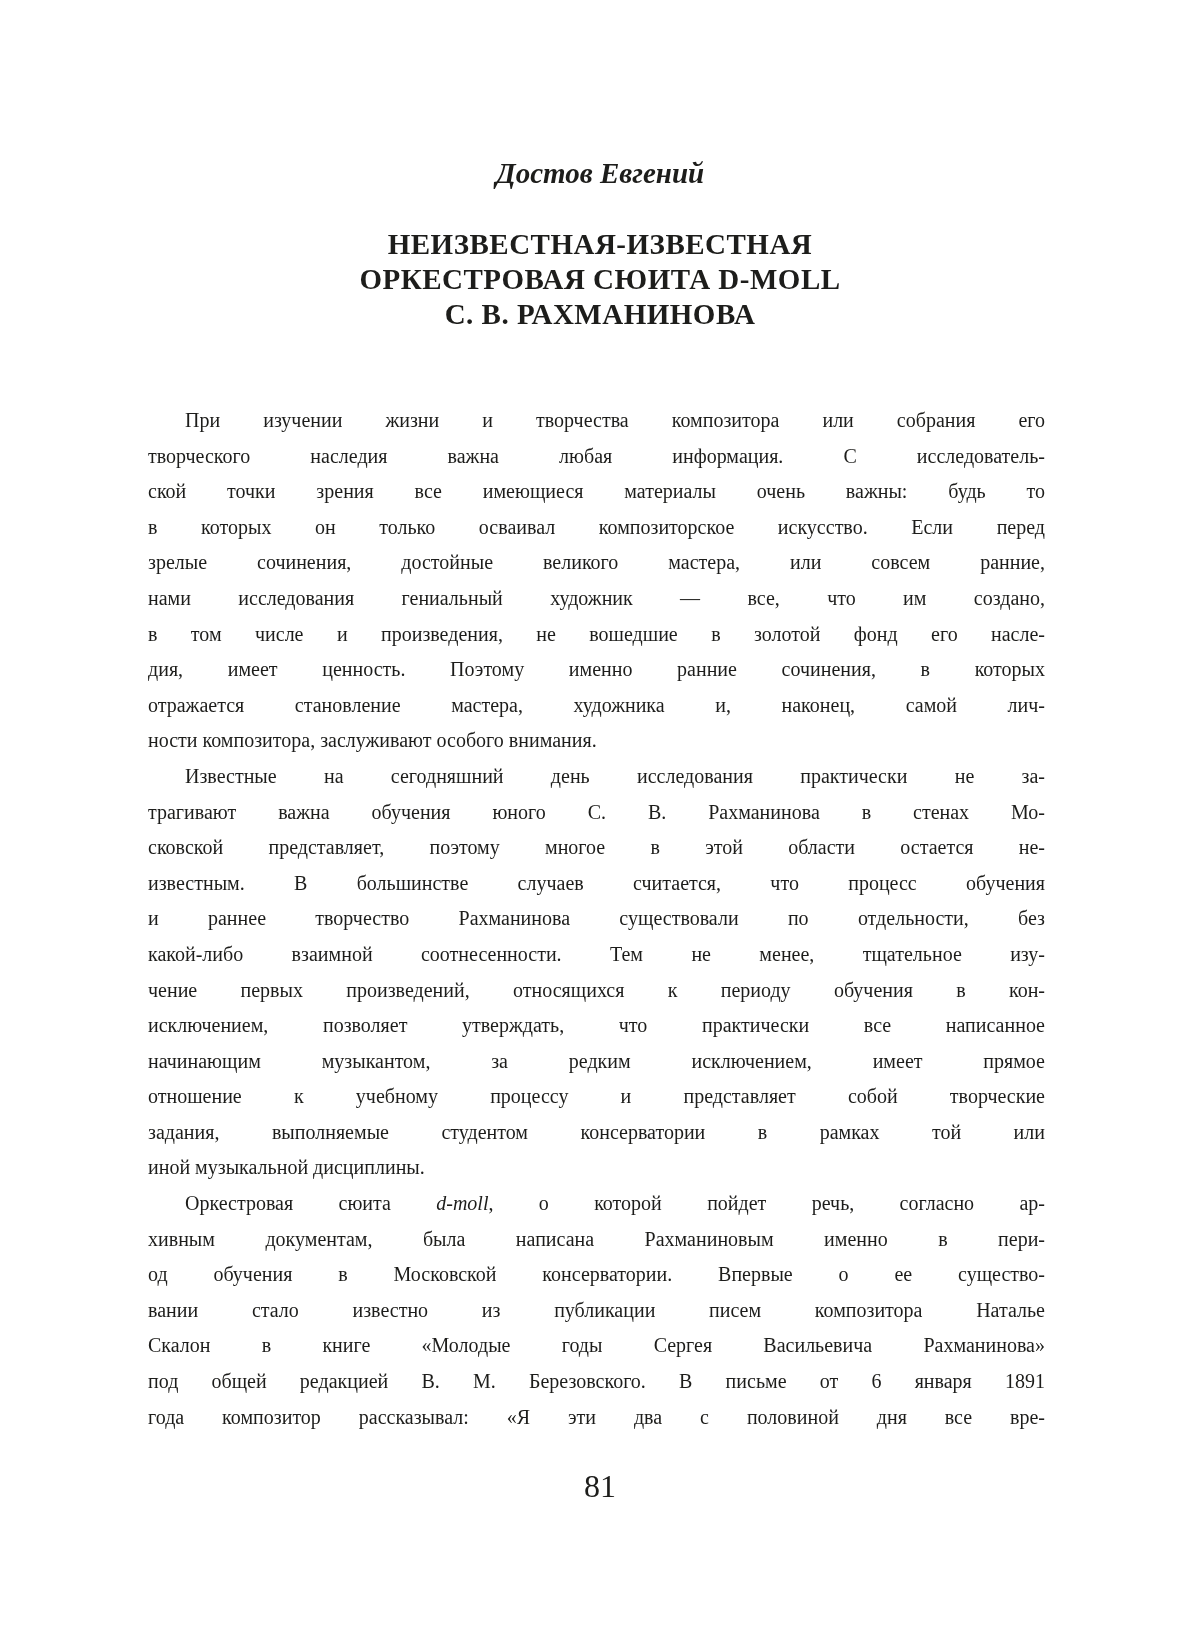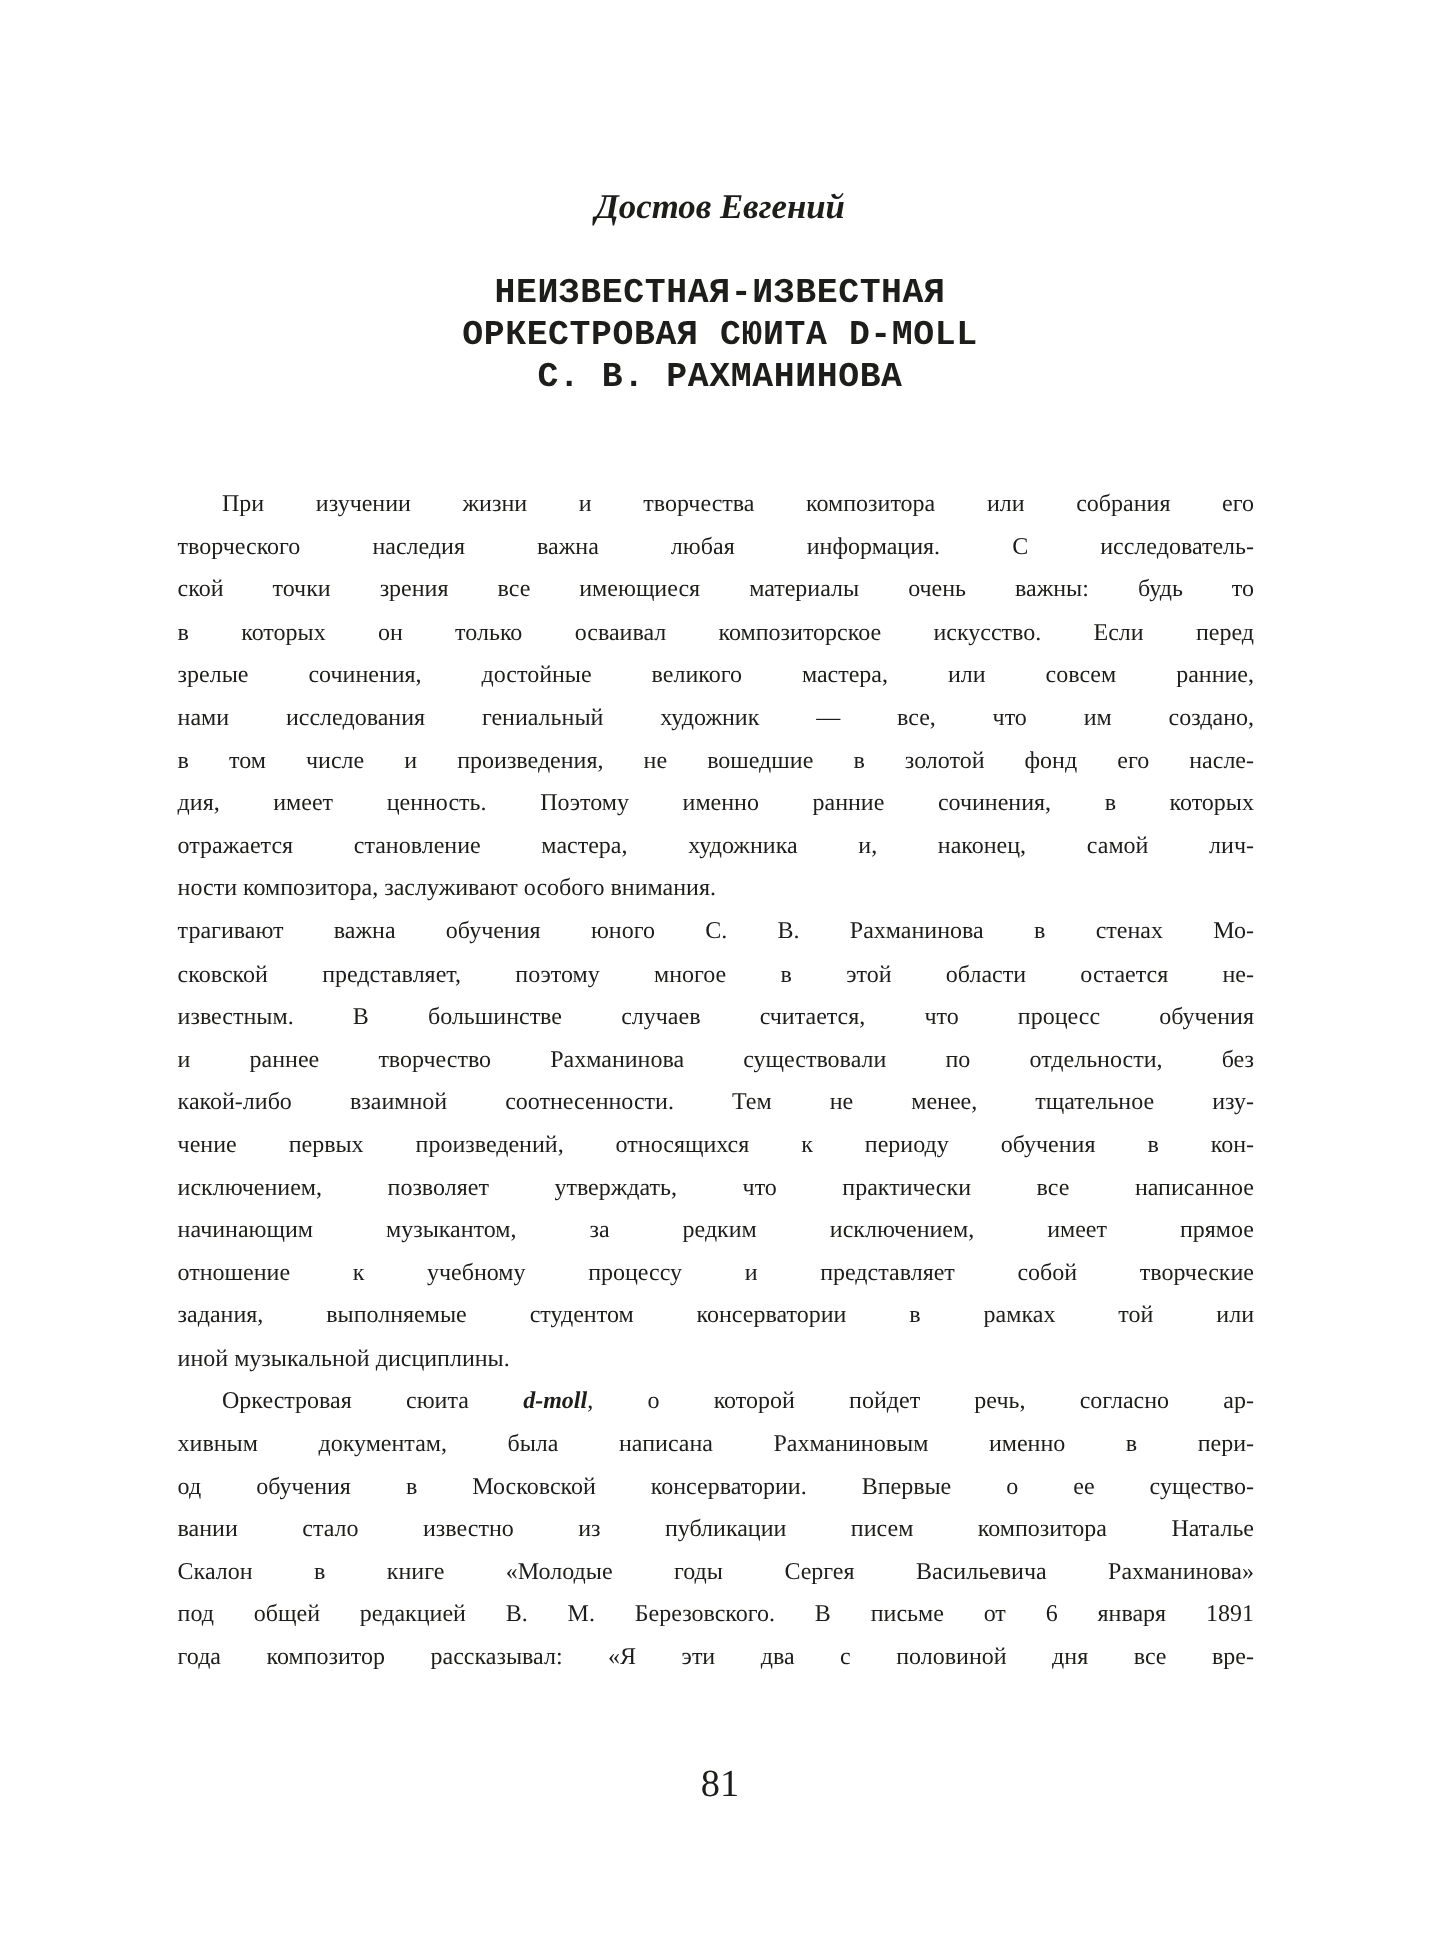--- a/index.html
+++ b/index.html
@@ -25,40 +25,40 @@
     font-style: italic;
   }
   .title {
     margin: 36px 0 0 0;
     text-align: center;
     font-size: 29px;
     line-height: 35px;
     font-weight: bold;
     letter-spacing: 0.5px;
   }
-  .title-line { display: block; font-family: Liberation Mono, monospace; }
+  .title-line { display: block; }
   .body-text {
     margin: 71px 18px 0 148px;
     width: 897px;
     font-size: 20px;
     line-height: 35.6px;
   }
   .paragraph { margin: 0; }
   .text-line {
     white-space: nowrap;
     text-align: justify;
     text-align-last: justify;
     text-justify: inter-word;
   }
   .text-line.first { text-indent: 37px; }
   .text-line.no-justify {
     text-align: left;
     text-align-last: left;
   }
-  .italic { font-style: italic; font-weight: bold; }
+  .italic { font-style: italic; }
   .page-number {
     position: absolute;
     top: 1468px;
     left: 0;
     width: 100%;
     text-align: center;
     font-size: 32px;
     line-height: 36px;
   }
 </style>
@@ -81,20 +81,21 @@
         <div class="text-line">ской точки зрения все имеющиеся материалы очень важны: будь то</div>
         <div class="text-line">в которых он только осваивал композиторское искусство. Если перед</div>
         <div class="text-line">зрелые сочинения, достойные великого мастера, или совсем ранние,</div>
         <div class="text-line">нами исследования гениальный художник — все, что им создано,</div>
         <div class="text-line">в том числе и произведения, не вошедшие в золотой фонд его насле-</div>
         <div class="text-line">дия, имеет ценность. Поэтому именно ранние сочинения, в которых</div>
         <div class="text-line">отражается становление мастера, художника и, наконец, самой лич-</div>
         <div class="text-line no-justify">ности композитора, заслуживают особого внимания.</div>
       </div>
       <div class="paragraph">
+        <div class="text-line first">Известные на сегодняшний день исследования практически не за-</div>
         <div class="text-line">трагивают важна обучения юного С. В. Рахманинова в стенах Мо-</div>
         <div class="text-line">сковской представляет, поэтому многое в этой области остается не-</div>
         <div class="text-line">известным. В большинстве случаев считается, что процесс обучения</div>
         <div class="text-line">и раннее творчество Рахманинова существовали по отдельности, без</div>
         <div class="text-line">какой-либо взаимной соотнесенности. Тем не менее, тщательное изу-</div>
         <div class="text-line">чение первых произведений, относящихся к периоду обучения в кон-</div>
         <div class="text-line">исключением, позволяет утверждать, что практически все написанное</div>
         <div class="text-line">начинающим музыкантом, за редким исключением, имеет прямое</div>
         <div class="text-line">отношение к учебному процессу и представляет собой творческие</div>
         <div class="text-line">задания, выполняемые студентом консерватории в рамках той или</div>

